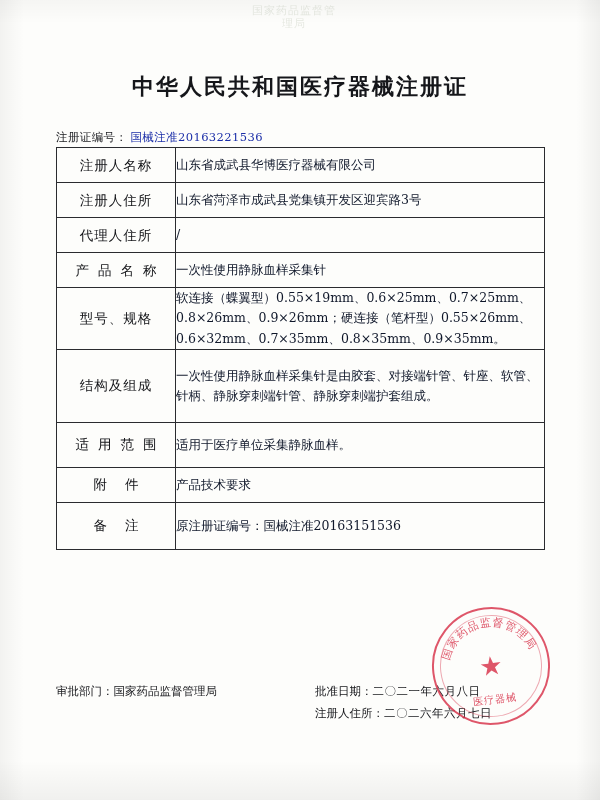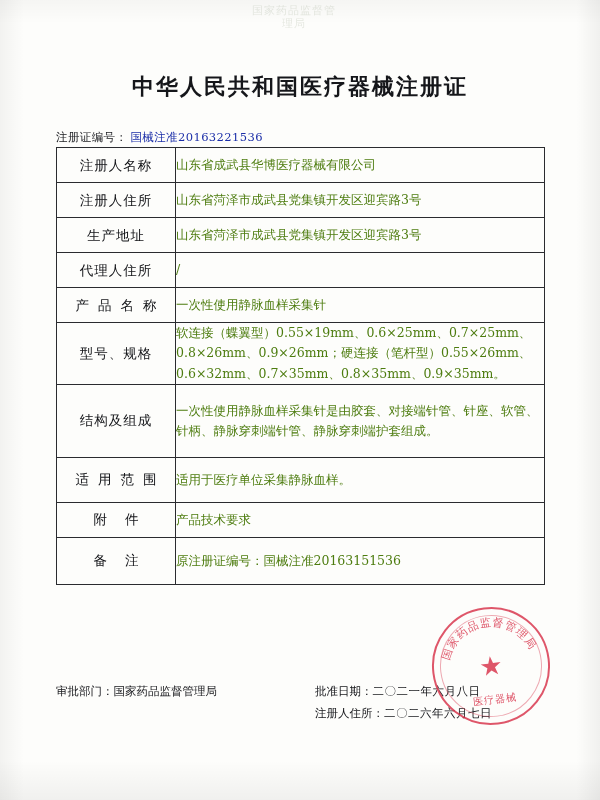--- a/index.html
+++ b/index.html
@@ -97,21 +97,21 @@
     border-radius: 11px;
   }
   td.label .sp {
     display: inline-block;
     letter-spacing: 9px;
     padding-left: 9px;
   }
   td.value {
     padding: 5px 9px 5px 12px;
     font-size: 12.5px;
-    color: #4d7c0f;
+    color: #0f172a;
     line-height: 1.62;
     text-align: left;
   }
   .r-slash {
     color: #2a2b30;
     font-size: 12px;
   }
   .row-tall td { height: 34px; }
   .spec-cell {
     line-height: 1.72;
@@ -220,24 +220,20 @@
   </div>
 
   <table class="cert">
     <tbody>
       <tr class="row-tall">
         <td class="label">注册人名称</td>
         <td class="value">山东省成武县华博医疗器械有限公司</td>
       </tr>
       <tr class="row-tall">
         <td class="label">注册人住所</td>
-        <td class="value">山东省菏泽市成武县党集镇开发区迎宾路3号</td>
-      </tr>
-      <tr class="row-tall">
-        <td class="label">生产地址</td>
         <td class="value">山东省菏泽市成武县党集镇开发区迎宾路3号</td>
       </tr>
       <tr class="row-tall">
         <td class="label">代理人住所</td>
         <td class="value r-slash">/</td>
       </tr>
       <tr class="row-tall">
         <td class="label spread">
           <span class="sp">产品名称</span>
         </td>

